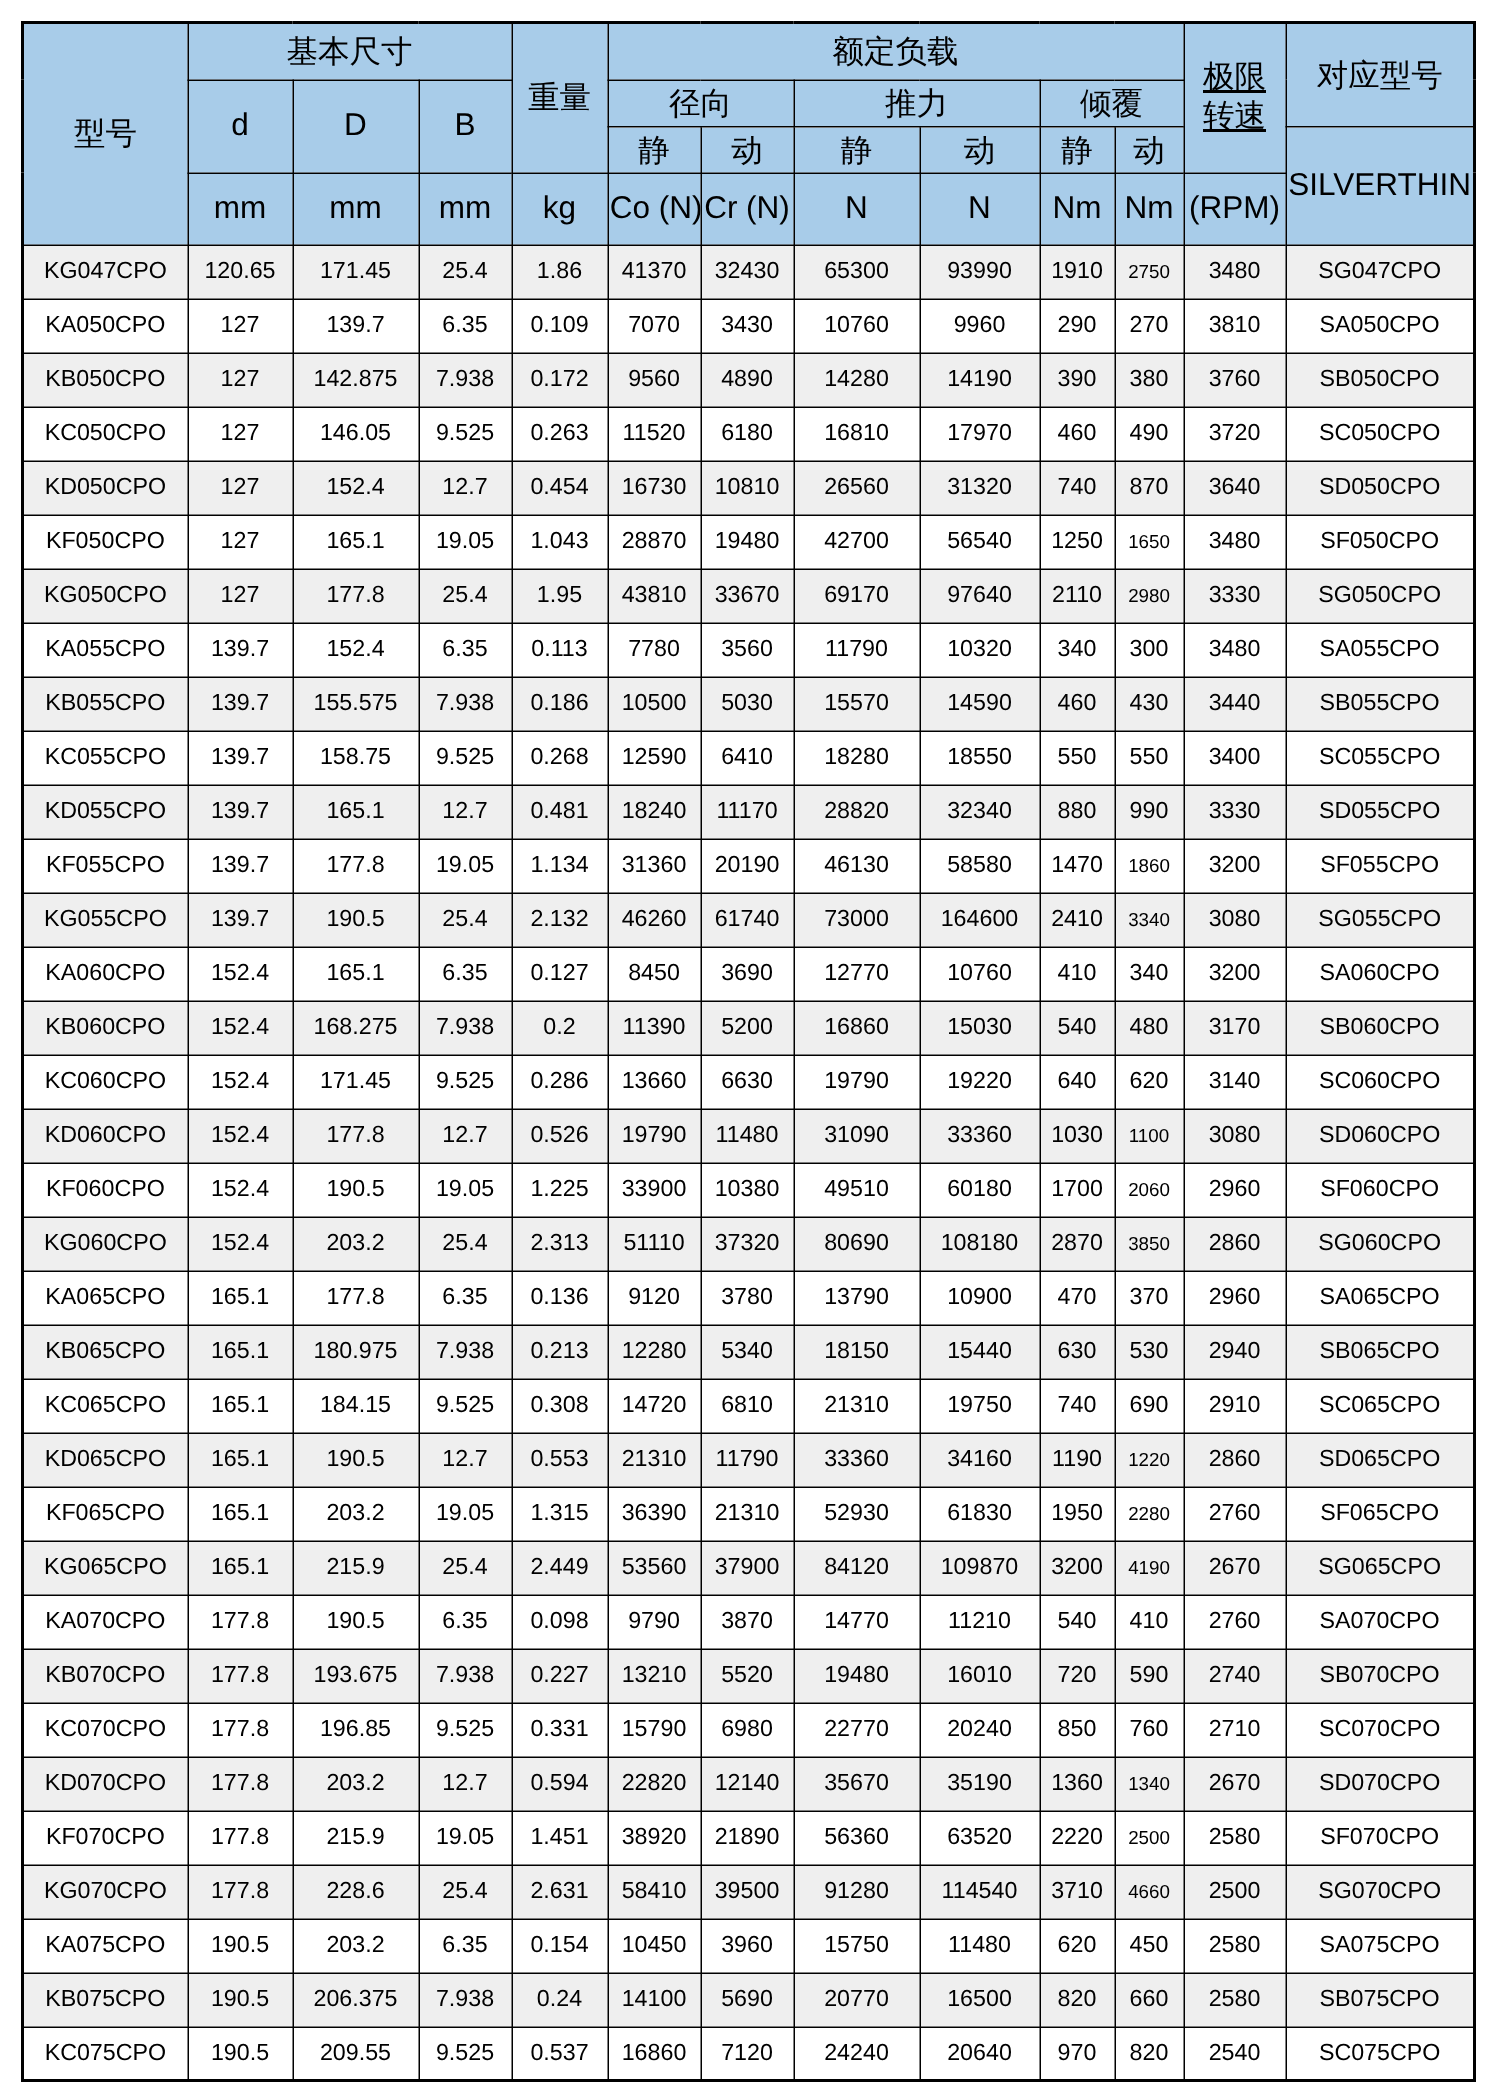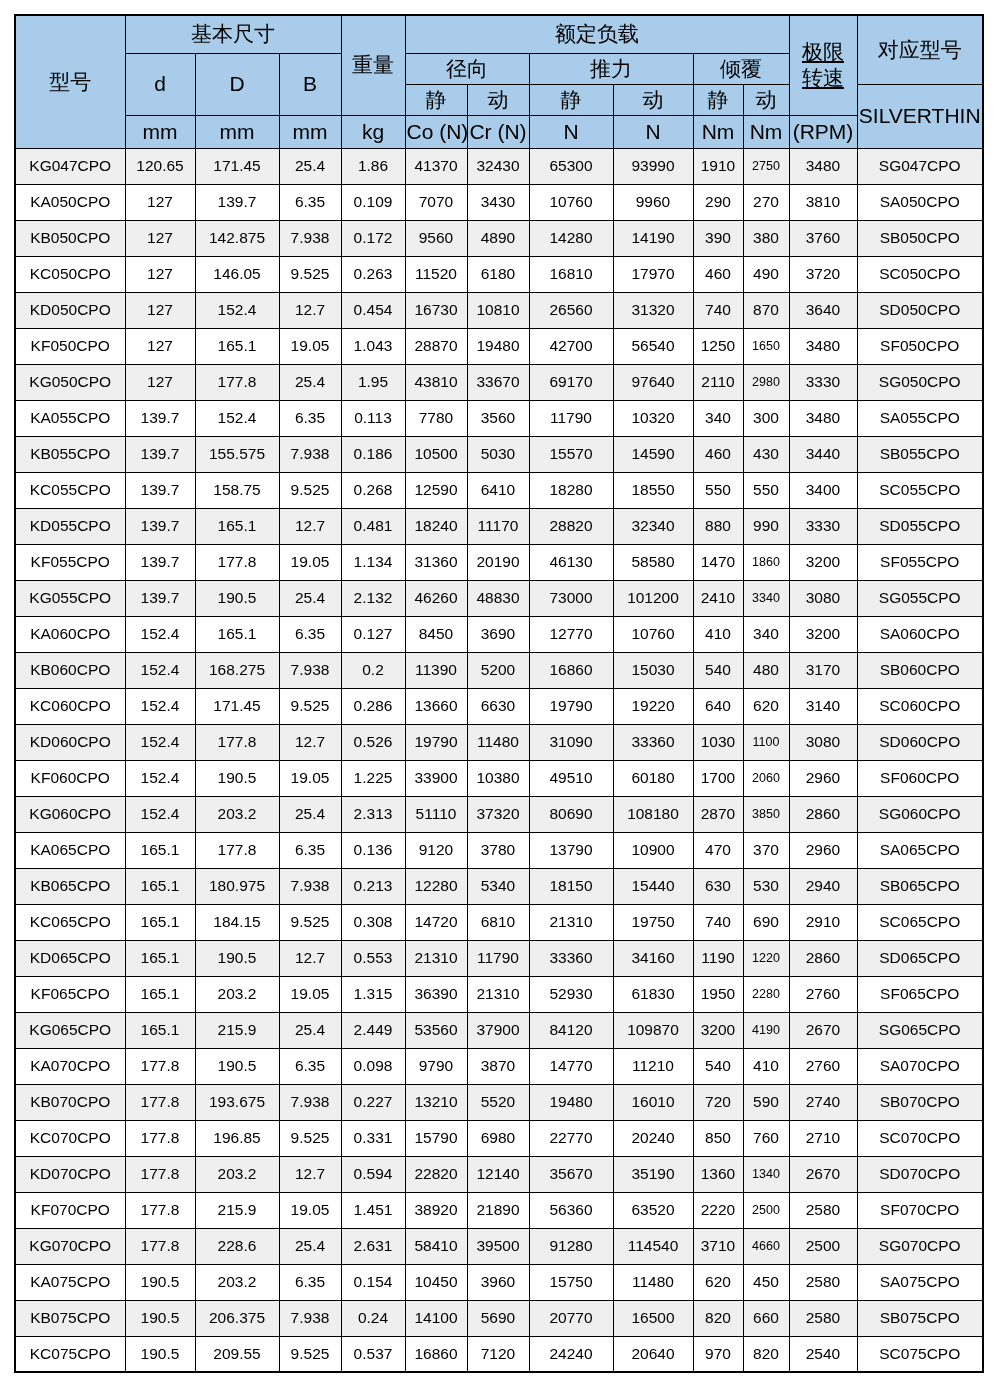--- a/index.html
+++ b/index.html
@@ -39,21 +39,21 @@
     overflow: hidden;
   }
   .spec-table thead th {
     background: var(--header-bg);
     font-weight: normal;
     font-size: 21px;
   }
   .spec-table thead tr.h-row1 { height: 38px; }
   .spec-table thead tr.h-row2 { height: 31px; }
   .spec-table thead tr.h-row3 { height: 31px; }
-  .spec-table thead tr.h-row4 { height: 33px; }
+  .spec-table thead tr.h-row4 { height: 48px; }
   .spec-table tbody td {
     font-size: 15.5px;
     height: 36px;
     background: var(--row-bg);
   }
   .spec-table tbody tr:nth-child(odd) td {
     background: var(--row-alt-bg);
   }
   .spec-table td.shrink { font-size: 12.5px; margin-left: 36px; }
   .two-line span { display: block; line-height: 1.25; text-decoration: underline; }
@@ -302,23 +302,23 @@
           <td>3200</td>
           <td>SF055CPO</td>
         </tr>
         <tr>
           <td>KG055CPO</td>
           <td>139.7</td>
           <td>190.5</td>
           <td>25.4</td>
           <td>2.132</td>
           <td>46260</td>
-          <td>48830</td>
+          <td>61740</td>
           <td>73000</td>
-          <td>101200</td>
+          <td>164600</td>
           <td>2410</td>
           <td class="shrink">3340</td>
           <td>3080</td>
           <td>SG055CPO</td>
         </tr>
         <tr>
           <td>KA060CPO</td>
           <td>152.4</td>
           <td>165.1</td>
           <td>6.35</td>

